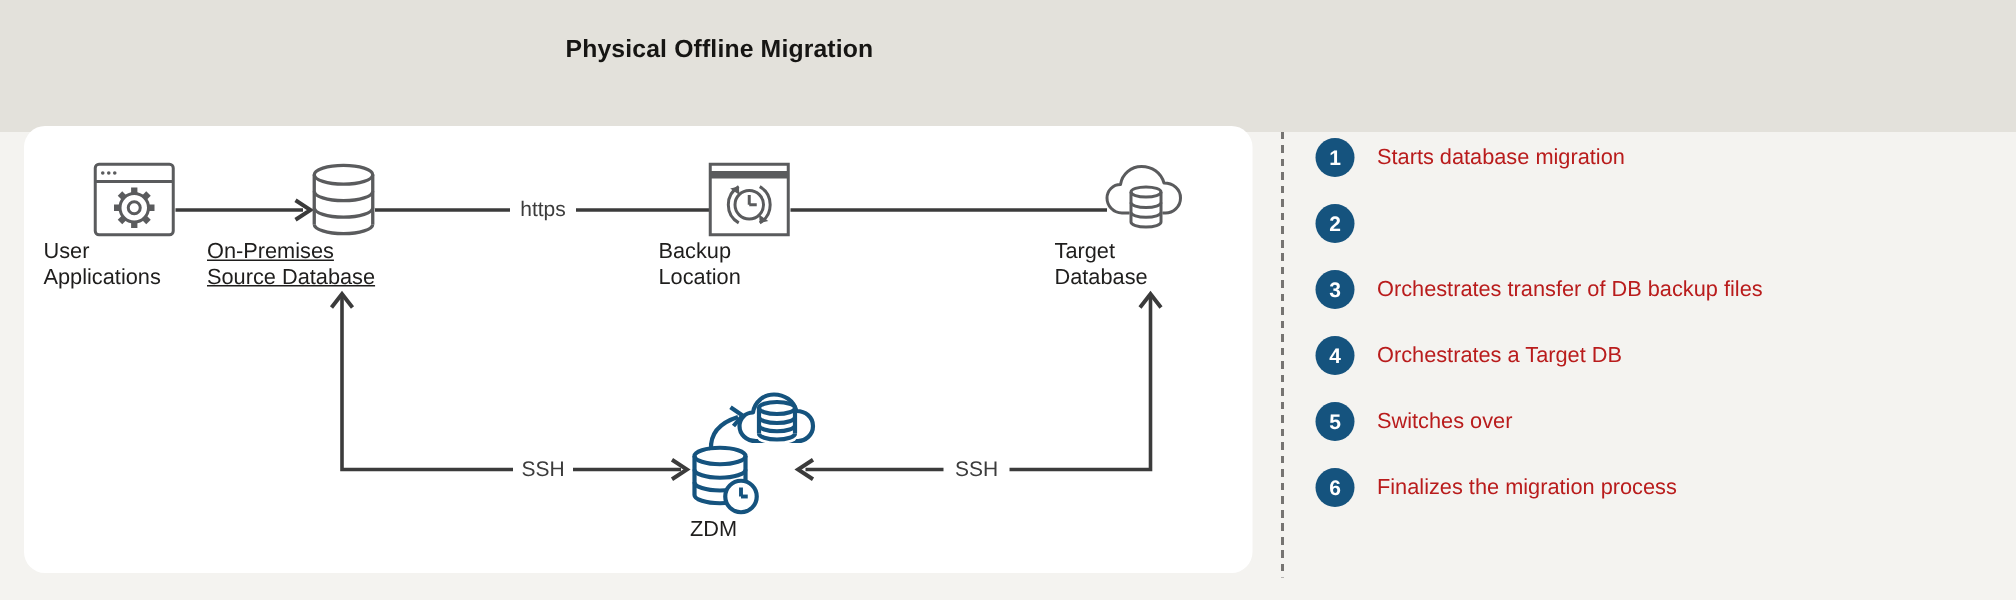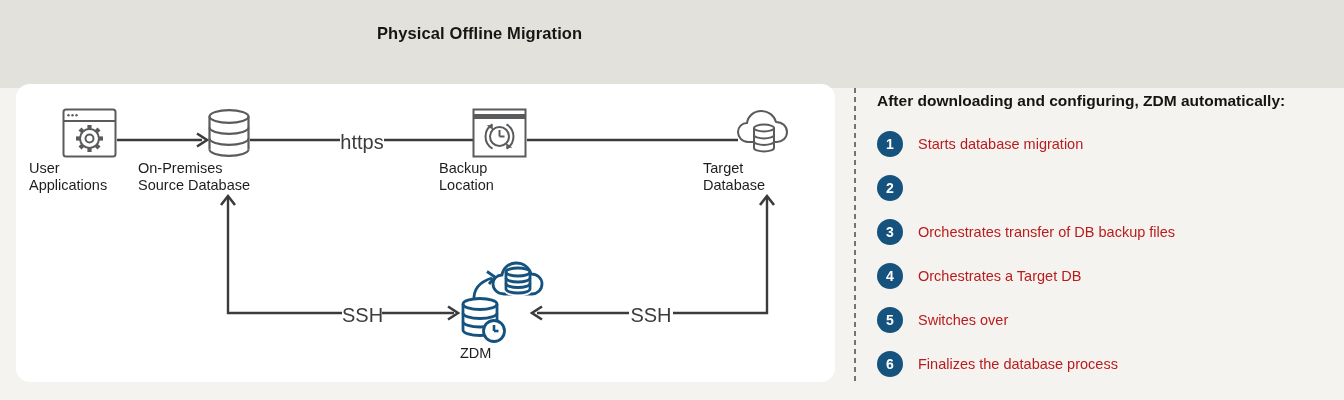--- a/index.html
+++ b/index.html
@@ -26,21 +26,21 @@
     position:absolute;left:16px;top:84px;width:819px;height:298px;
     background:var(--card-bg);border-radius:14px;
   }
   .card svg.connectors{position:absolute;left:0;top:0;}
   .node-icon{position:absolute;}
   .node-label{
     position:absolute;text-align:left;white-space:pre-line;
     font-size:14.5px;line-height:16.5px;color:#1F1E1D;
   }
   .conn-label{
-    position:absolute;text-align:center;font-size:20px;color:#3C3C3C;
+    position:absolute;text-align:center;font-size:14px;color:#3C3C3C;
     background:#fff;
   }
   .dashed-divider{
     position:absolute;left:854px;top:88px;width:2px;height:297px;
     background:repeating-linear-gradient(to bottom,#767472 0 5px,transparent 5px 9px);
   }
   .steps-panel{
     position:absolute;left:877px;top:92px;width:460px;
   }
   .steps-heading{
@@ -117,21 +117,21 @@
   <svg class="node-icon" style="left:191px;top:24px;" width="44" height="50" viewBox="0 0 44 50">
     <g stroke="#5A5B5D" stroke-width="2.2" fill="none">
       <ellipse cx="22" cy="8.5" rx="19.5" ry="6.3"></ellipse>
       <path d="M2.5 8.5 V41.5"></path>
         <path d="M41.5 8.5 V41.5"></path>
       <path d="M2.5 41.5 A19.5 6.3 0 0 0 41.5 41.5"></path>
       <path d="M2.5 19.5 A19.5 6.3 0 0 0 41.5 19.5"></path>
       <path d="M2.5 30.5 A19.5 6.3 0 0 0 41.5 30.5"></path>
     </g>
   </svg>
-  <div class="node-label" style="left:122px;top:76px;width:180px;">On-Premises
+  <div class="node-label" style="left:122px;top:76px;width:180px;text-decoration:underline;">On-Premises
 Source Database</div>
 
   <svg class="node-icon" style="left:456px;top:24px;" width="55" height="50" viewBox="0 0 55 50">
     <g stroke="#5A5B5D" stroke-width="2" fill="none">
       <rect x="1.5" y="1.5" width="52" height="47"></rect>
       <line x1="1.5" y1="8.5" x2="53.5" y2="8.5" stroke-width="5"></line>
       <circle cx="27.5" cy="28.5" r="9.5"></circle>
       <path d="M27.5 28.5 V22"></path>
         <path d="M27.5 28.5 H32.5"></path>
       <path d="M20.5 40.6 A14 14 0 0 1 20.5 16.4"></path>
@@ -204,21 +204,20 @@
   <div class="node-label" style="left:444px;top:261px;width:86px;">ZDM</div>
 
   <div class="conn-label" style="left:324px;top:47px;width:44px;">https</div>
   <div class="conn-label" style="left:326px;top:220px;width:40px;">SSH</div>
   <div class="conn-label" style="left:613px;top:220px;width:44px;">SSH</div>
 </div>
 
 <div class="dashed-divider"></div>
 
 <div class="steps-panel">
-  <div class="steps-heading">After downloading and configuring, ZDM automatically:</div>
 
   <div class="step-item">
     <div class="step-num">1</div>
     <div class="step-text">Starts database migration</div>
   </div>
   <div class="step-item">
     <div class="step-num">2</div>
   </div>
   <div class="step-item">
     <div class="step-num">3</div>
@@ -227,15 +226,15 @@
   <div class="step-item">
     <div class="step-num">4</div>
     <div class="step-text">Orchestrates a Target DB</div>
   </div>
   <div class="step-item">
     <div class="step-num">5</div>
     <div class="step-text">Switches over</div>
   </div>
   <div class="step-item">
     <div class="step-num">6</div>
-    <div class="step-text">Finalizes the database process</div>
+    <div class="step-text">Finalizes the migration process</div>
   </div>
 </div>
 
 </body></html>

